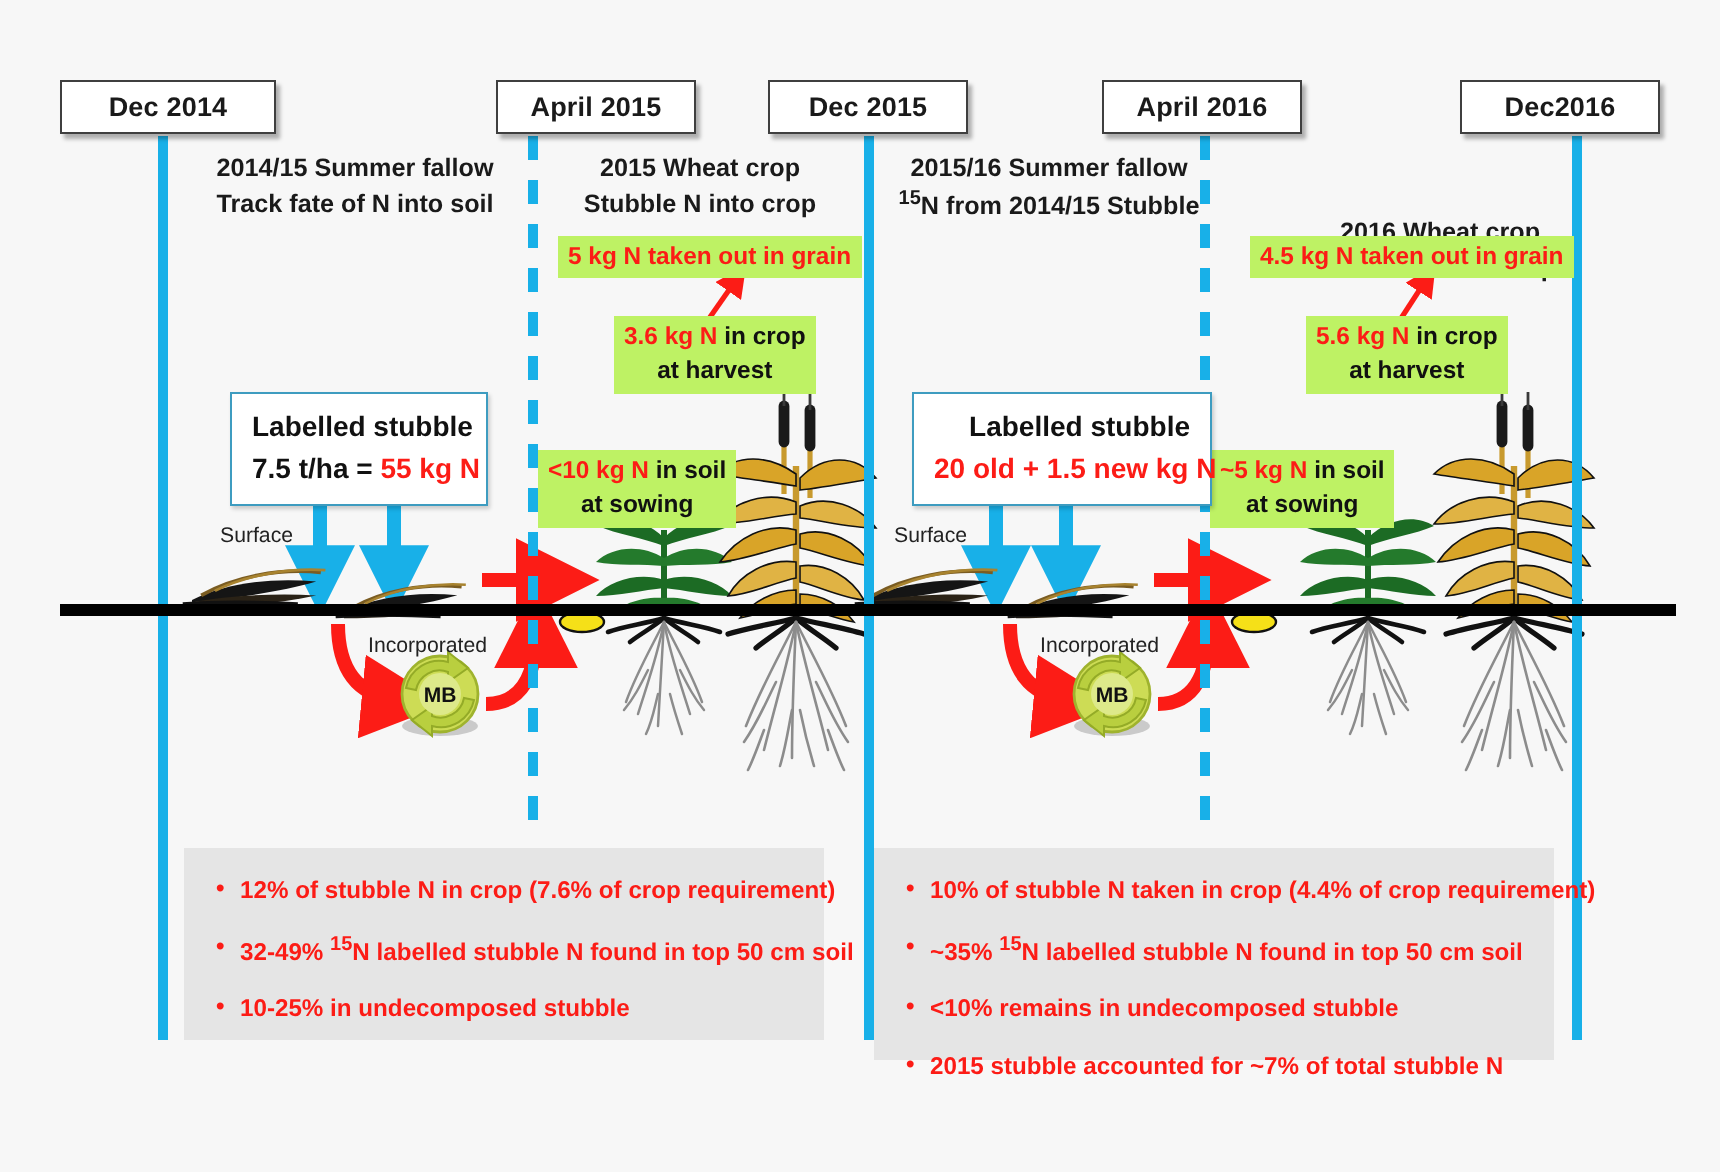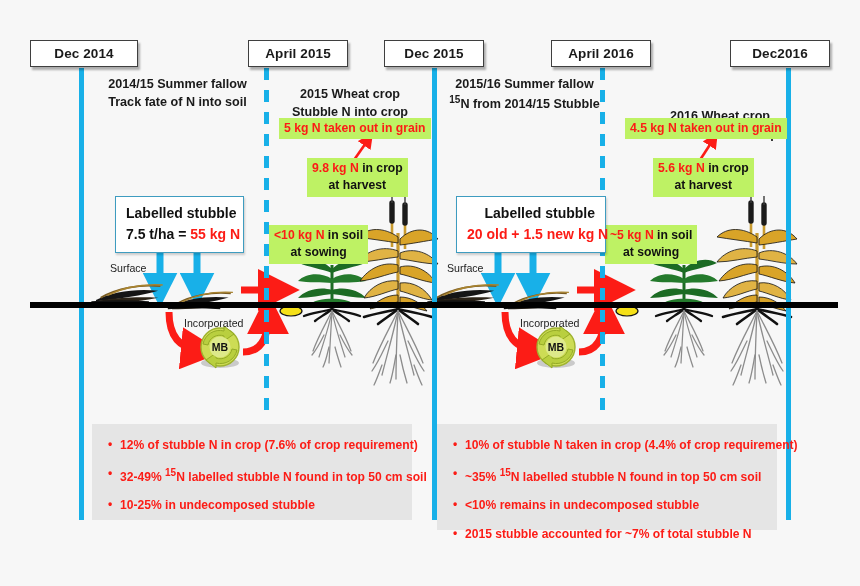--- a/index.html
+++ b/index.html
@@ -288,41 +288,41 @@
   </div>
   <div class="date-box" style="left:730px;top:40px;width:100px;">
     <span>Dec2016</span>
   </div>
 
   <div class="col-head" style="left:90px;top:75px;width:175px;">
     <div>2014/15 Summer fallow</div>
     <div>Track fate of N into soil</div>
   </div>
 
-  <div class="col-head" style="left:270px;top:85px;width:160px;">
+  <div class="col-head" style="left:270px;top:75px;width:160px;">
     <div>2015 Wheat crop</div>
     <div>Stubble N into crop</div>
   </div>
 
   <div class="col-head" style="left:437px;top:75px;width:175px;">
     <div>2015/16 Summer fallow</div>
     <div><sup>15</sup><span>N from 2014/15 Stubble</span></div>
   </div>
 
   <div class="col-head" style="left:640px;top:75px;width:160px;margin-top:32px;">
     <div>2016 Wheat crop</div>
     <div>Stubble N into crop</div>
   </div>
 
   <div class="callout" style="left:279px;top:118px;">
     <span class="red">5 kg N taken out in grain</span>
   </div>
 
   <div class="callout" style="left:307px;top:158px;">
-    <div><span class="red">9.8 kg N</span><span> in crop</span></div>
+    <div><span class="red">3.6 kg N</span><span> in crop</span></div>
     <div>at harvest</div>
   </div>
 
   <div class="callout" style="left:269px;top:225px;">
     <div><span class="red">&lt;10 kg N</span><span> in soil</span></div>
     <div>at sowing</div>
   </div>
 
   <div class="callout" style="left:625px;top:118px;">
     <span class="red">4.5 kg N taken out in grain</span>

